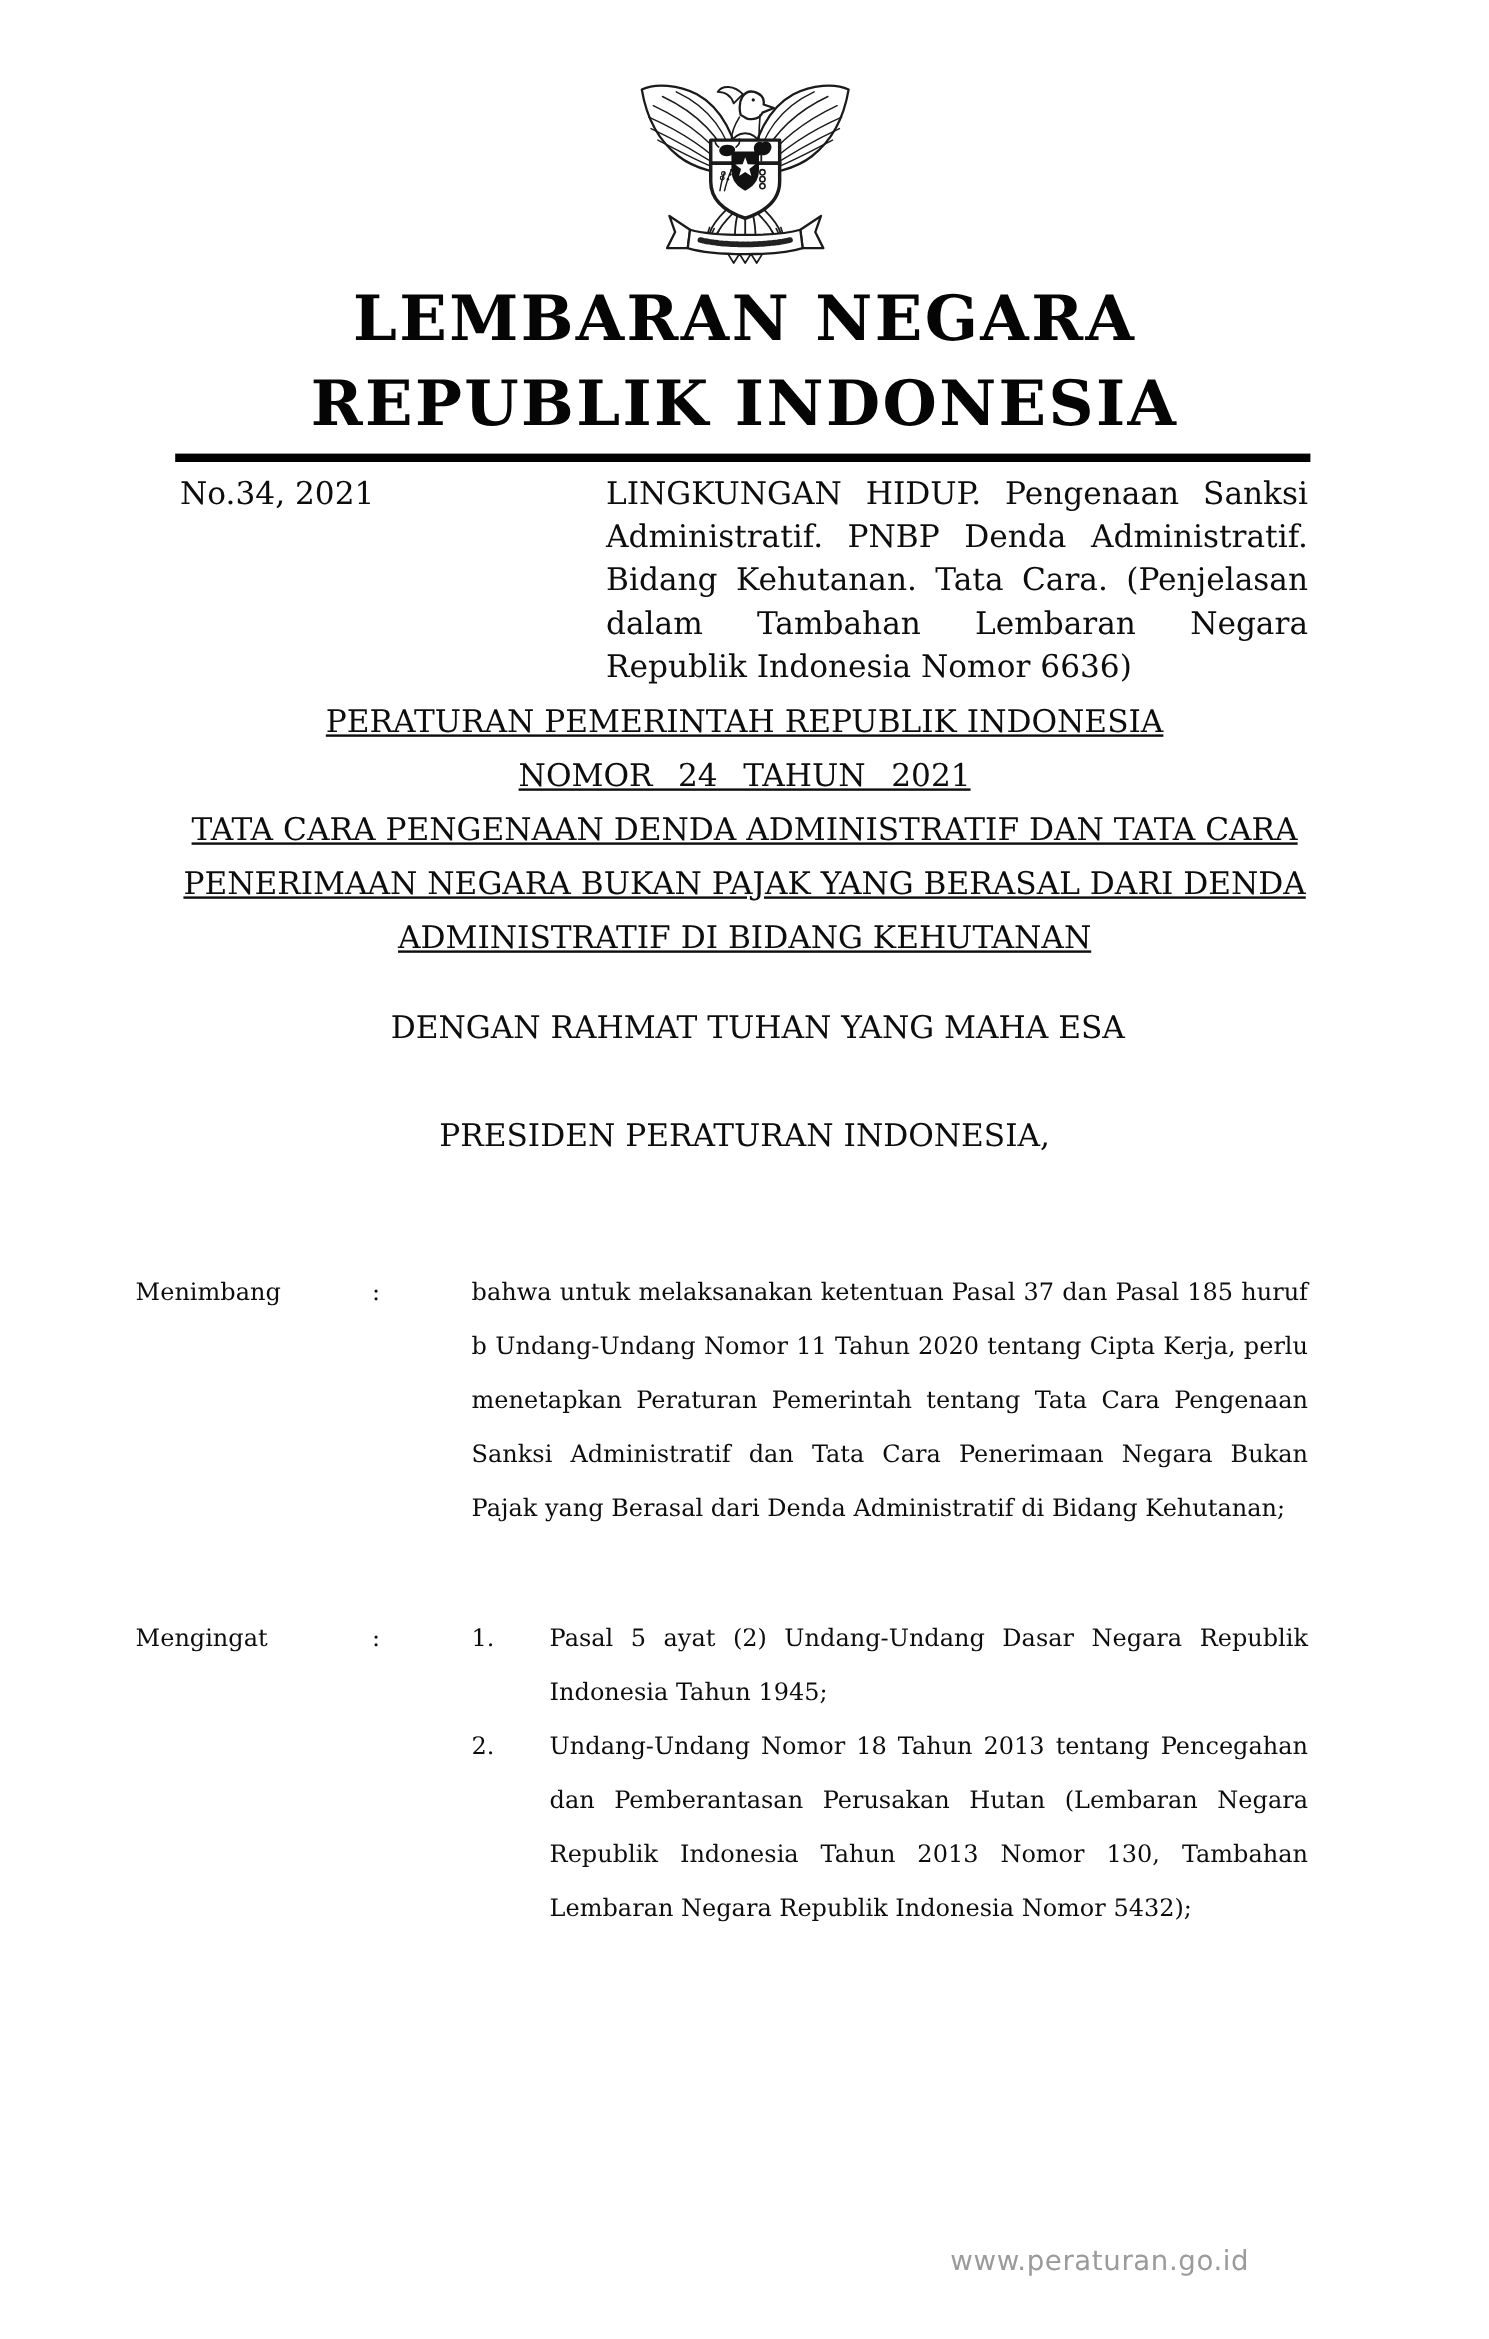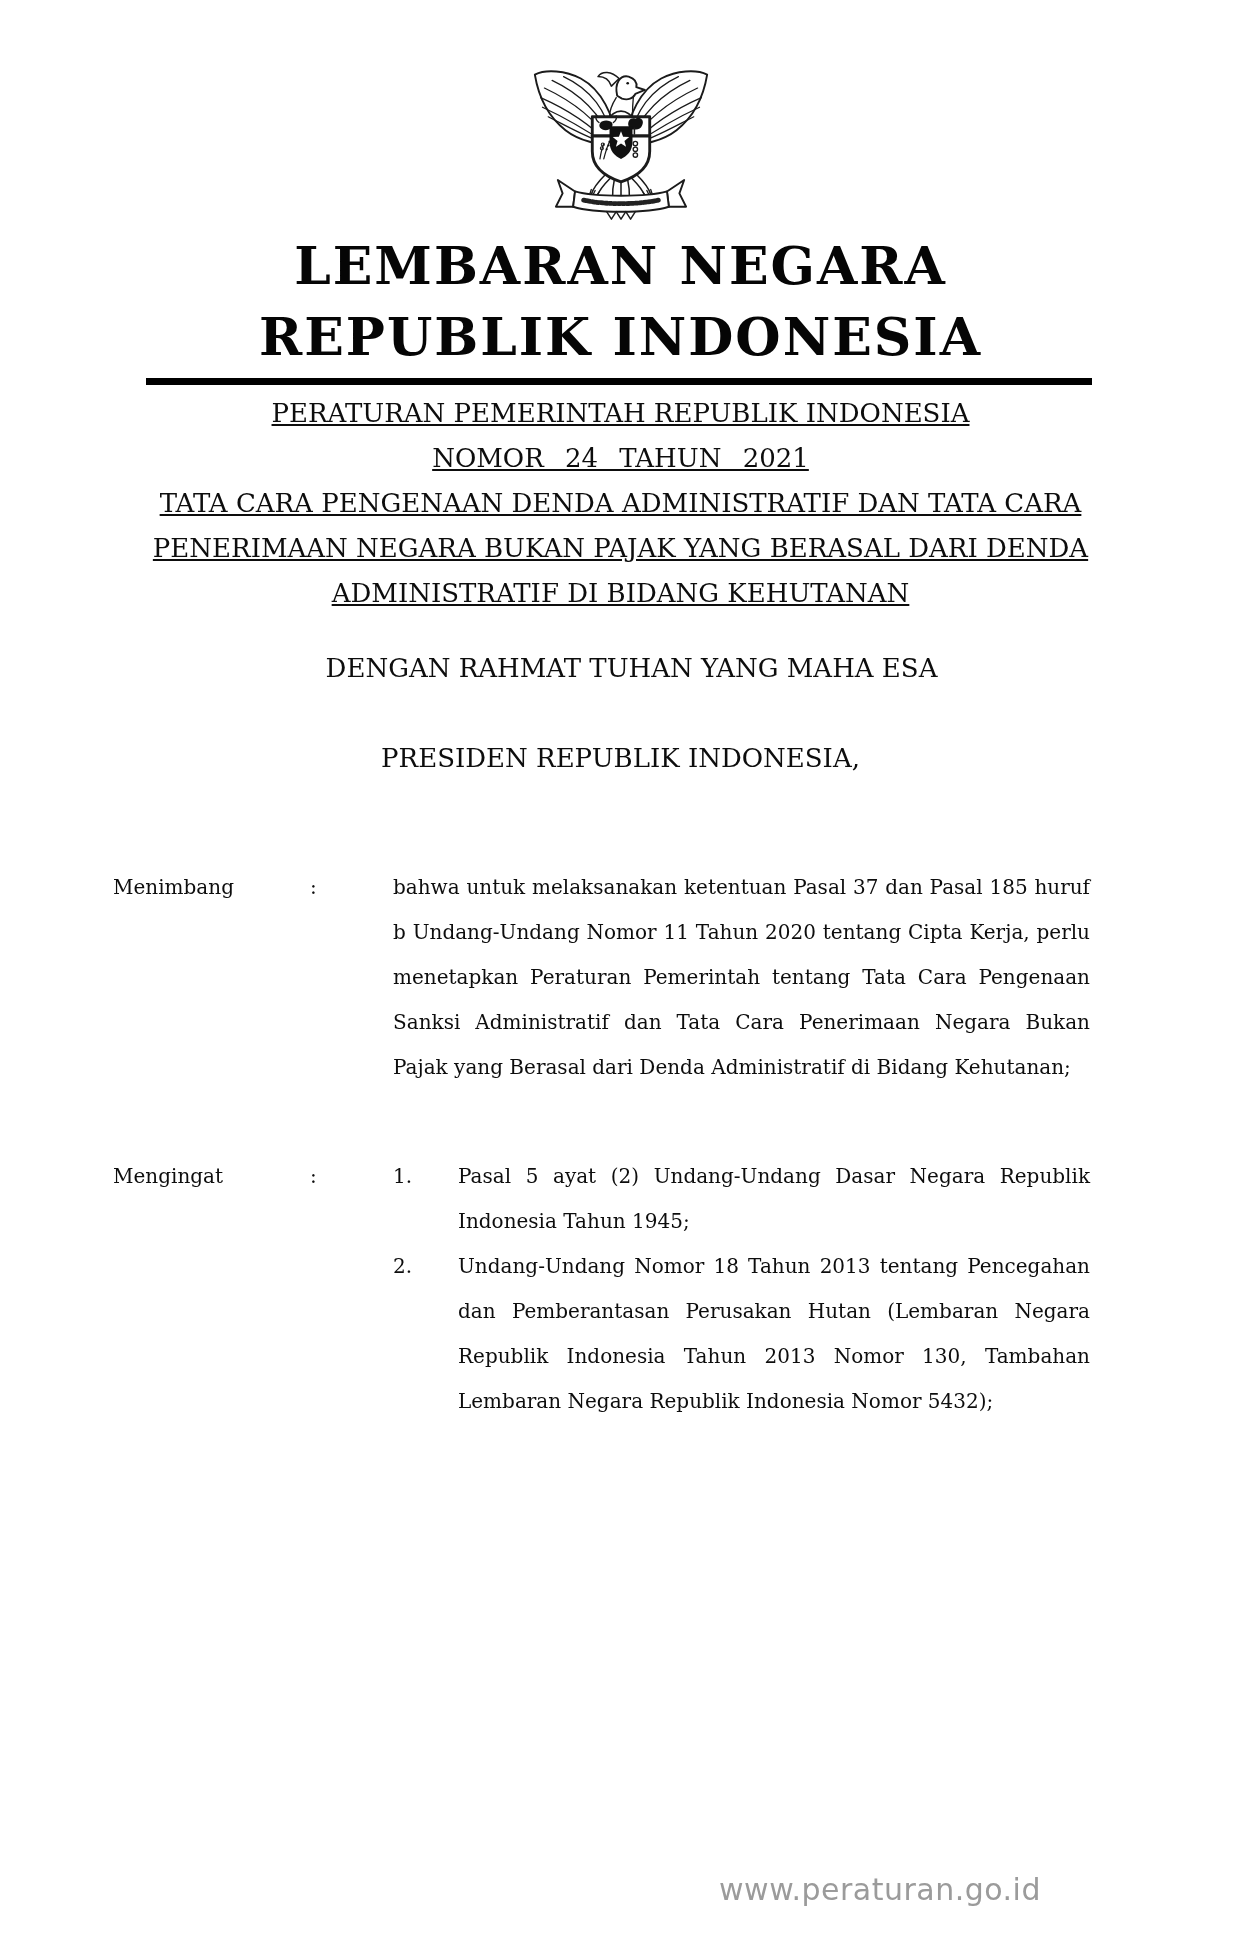--- a/index.html
+++ b/index.html
@@ -66,21 +66,21 @@
     grid-template-columns:65px 1fr;
   }
   .legal-item .num{text-align:left;}
   .legal-item .txt{text-align:justify;text-justify:inter-word;}
   
   .watermark{
     position:absolute;
     top:1872px;
     right:200px;
     font-family:"DejaVu Sans","Liberation Sans",sans-serif;
-    font-size:30px;
+    font-size:23px;
     letter-spacing:0.5px;
     color:#9b9b9b;
   }
 </style>
 </head>
 <body>
 
 <div class="page">
 
   <header class="masthead">
@@ -152,31 +152,35 @@
         <path d="M88,62 L112,62 L112,78 C112,88 106,93 100,96 C94,93 88,88 88,78 Z" fill="#111111" stroke="none"></path>
         <polygon points="100,67 102.2,72.9 108.6,73.2 103.6,77.2 105.3,83.3 100,79.8 94.7,83.3 96.4,77.2 91.4,73.2 97.8,72.9" fill="#ffffff" stroke="none"></polygon>
       </g>
     </svg>
     <h1 class="masthead-title">LEMBARAN NEGARA</h1>
     <h1 class="masthead-title" style="margin-top:0;">REPUBLIK INDONESIA</h1>
   </header>
 
   <div class="rule"></div>
 
+  <section class="gazette">
+    <div class="gazette-number">No.34, 2021</div>
+    <div class="gazette-abstract">LINGKUNGAN HIDUP. Pengenaan Sanksi Administratif. PNBP Denda Administratif. Bidang Kehutanan. Tata Cara. (Penjelasan dalam Tambahan Lembaran Negara Republik Indonesia Nomor 6636)</div>
+  </section>
 
   <section class="heading-block">
     <p>PERATURAN PEMERINTAH REPUBLIK INDONESIA</p>
     <p class="wide-words">NOMOR 24 TAHUN 2021</p>
     <p>TATA CARA PENGENAAN DENDA ADMINISTRATIF DAN TATA CARA</p>
     <p>PENERIMAAN NEGARA BUKAN PAJAK YANG BERASAL DARI DENDA</p>
     <p>ADMINISTRATIF DI BIDANG KEHUTANAN</p>
   </section>
 
   <div class="invocation">DENGAN RAHMAT TUHAN YANG MAHA ESA</div>
-  <div class="issuer">PRESIDEN REPUBLIK INDONESIA,</div>
+  <div class="issuer">PRESIDEN PERATURAN INDONESIA,</div>
 
   <section class="clause considering">
     <div class="clause-label">Menimbang</div>
     <div class="clause-colon">:</div>
     <div class="clause-body">bahwa untuk melaksanakan ketentuan Pasal 37 dan Pasal 185 huruf b Undang-Undang Nomor 11 Tahun 2020 tentang Cipta Kerja, perlu menetapkan Peraturan Pemerintah tentang Tata Cara Pengenaan Sanksi Administratif dan Tata Cara Penerimaan Negara Bukan Pajak yang Berasal dari Denda Administratif di Bidang Kehutanan;</div>
   </section>
 
   <section class="clause recalling">
     <div class="clause-label">Mengingat</div>
     <div class="clause-colon">:</div>

